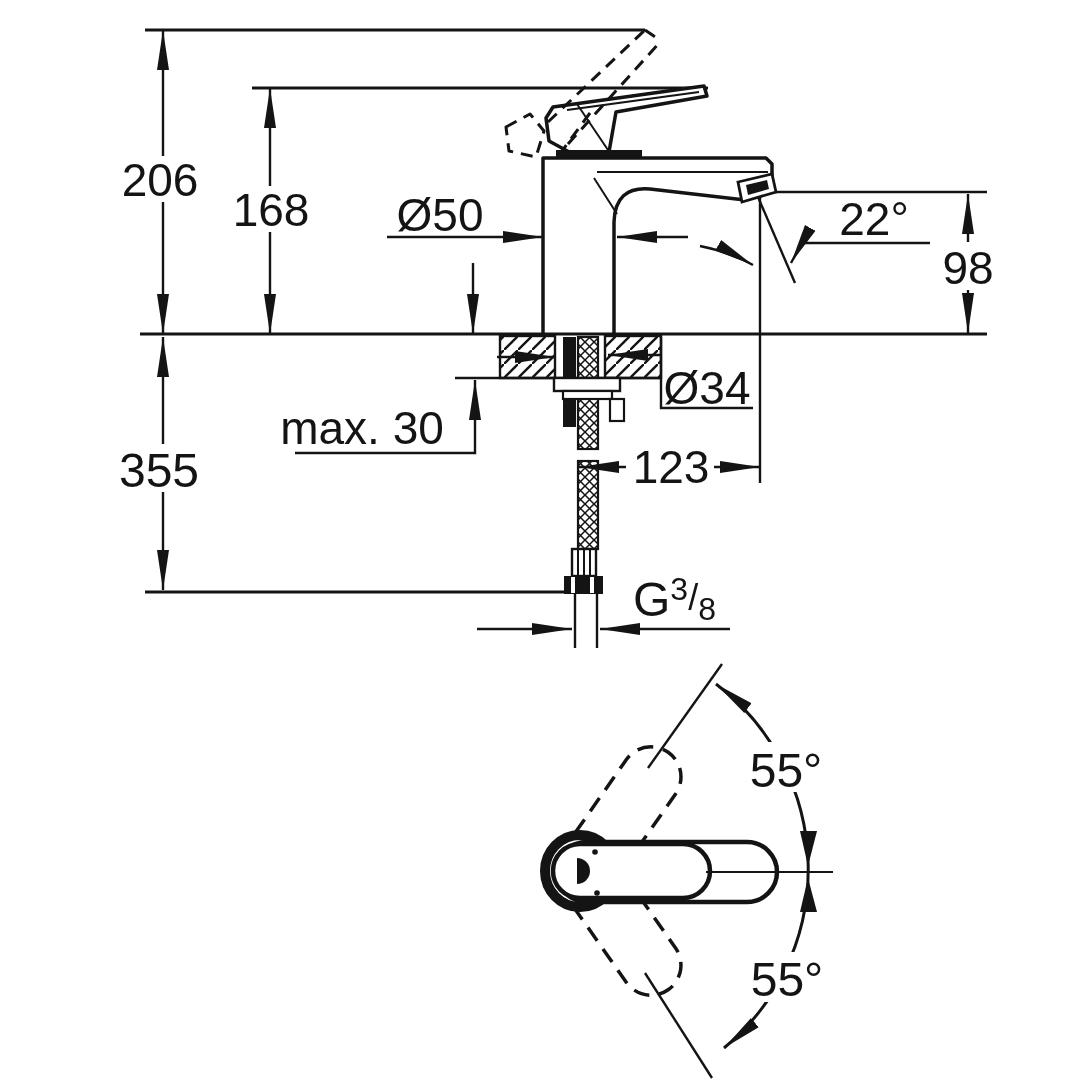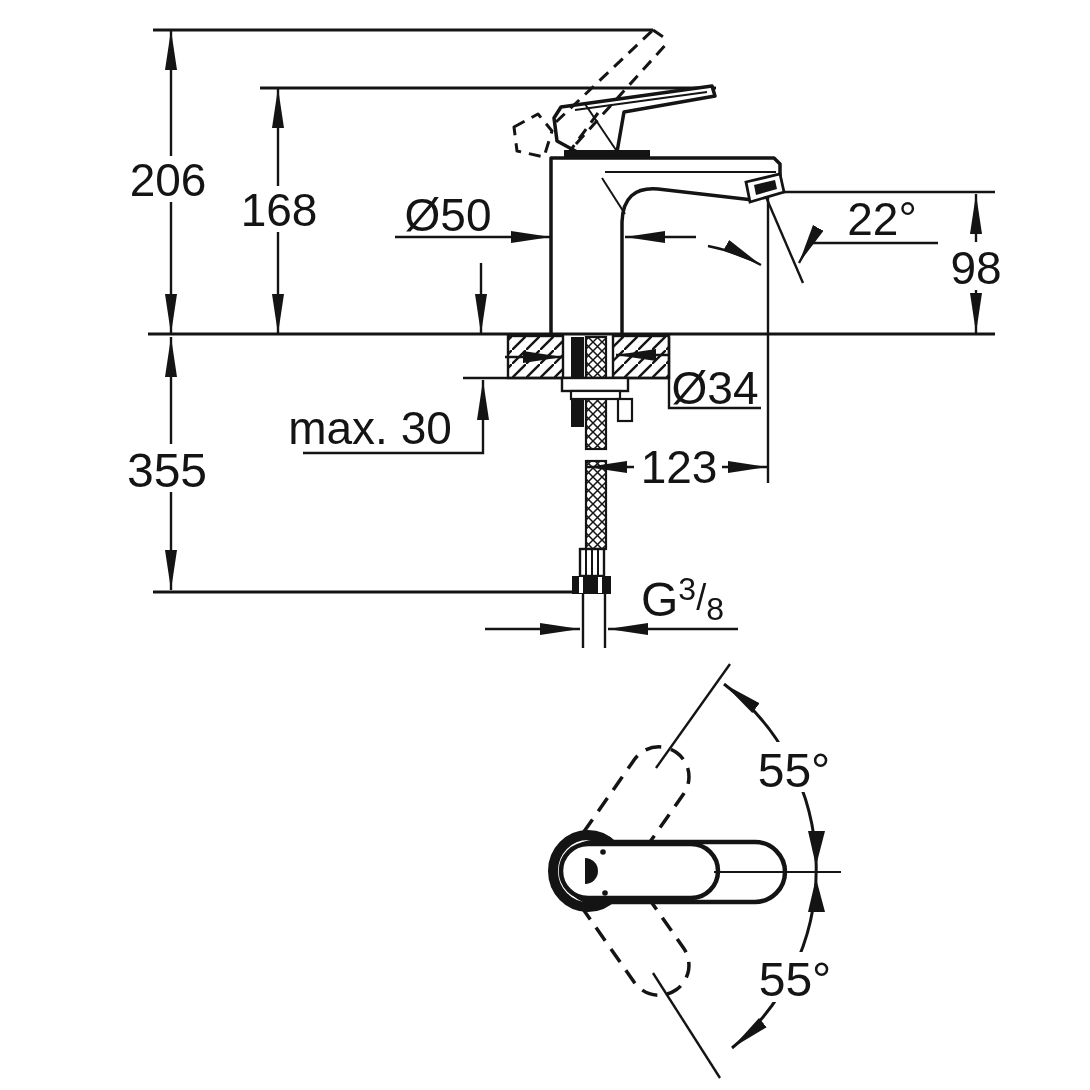--- a/index.html
+++ b/index.html
@@ -1,16 +1,16 @@
 <!DOCTYPE html>
 <html><head>
 <meta charset="utf-8">
 <style>
   html,body{margin:0;padding:0;background:#ffffff;}
-  #stage{width:1076px;height:1090px;background:#ffffff;position:relative;overflow:hidden;padding-left:8px;}
+  #stage{width:1076px;height:1090px;background:#ffffff;position:relative;overflow:hidden;}
   svg{display:block;}
   text{font-family:"Liberation Sans","DejaVu Sans",sans-serif;fill:#141414;}
   .ln{stroke:#141414;fill:none;stroke-width:3;stroke-linecap:butt;}
   .ln35{stroke:#141414;fill:none;stroke-width:3.5;stroke-linejoin:round;}
   .dim{stroke:#141414;fill:none;stroke-width:2.4;}
   .thin{stroke:#141414;fill:none;stroke-width:2;}
   .dash{stroke:#141414;fill:none;stroke-width:3;stroke-dasharray:12 8;stroke-linejoin:round;}
   .dashpill{stroke:#141414;fill:none;stroke-width:3.5;stroke-dasharray:16 10;}
   .whitefill{fill:#ffffff;}
   .blackfill{fill:#141414;stroke:none;}

